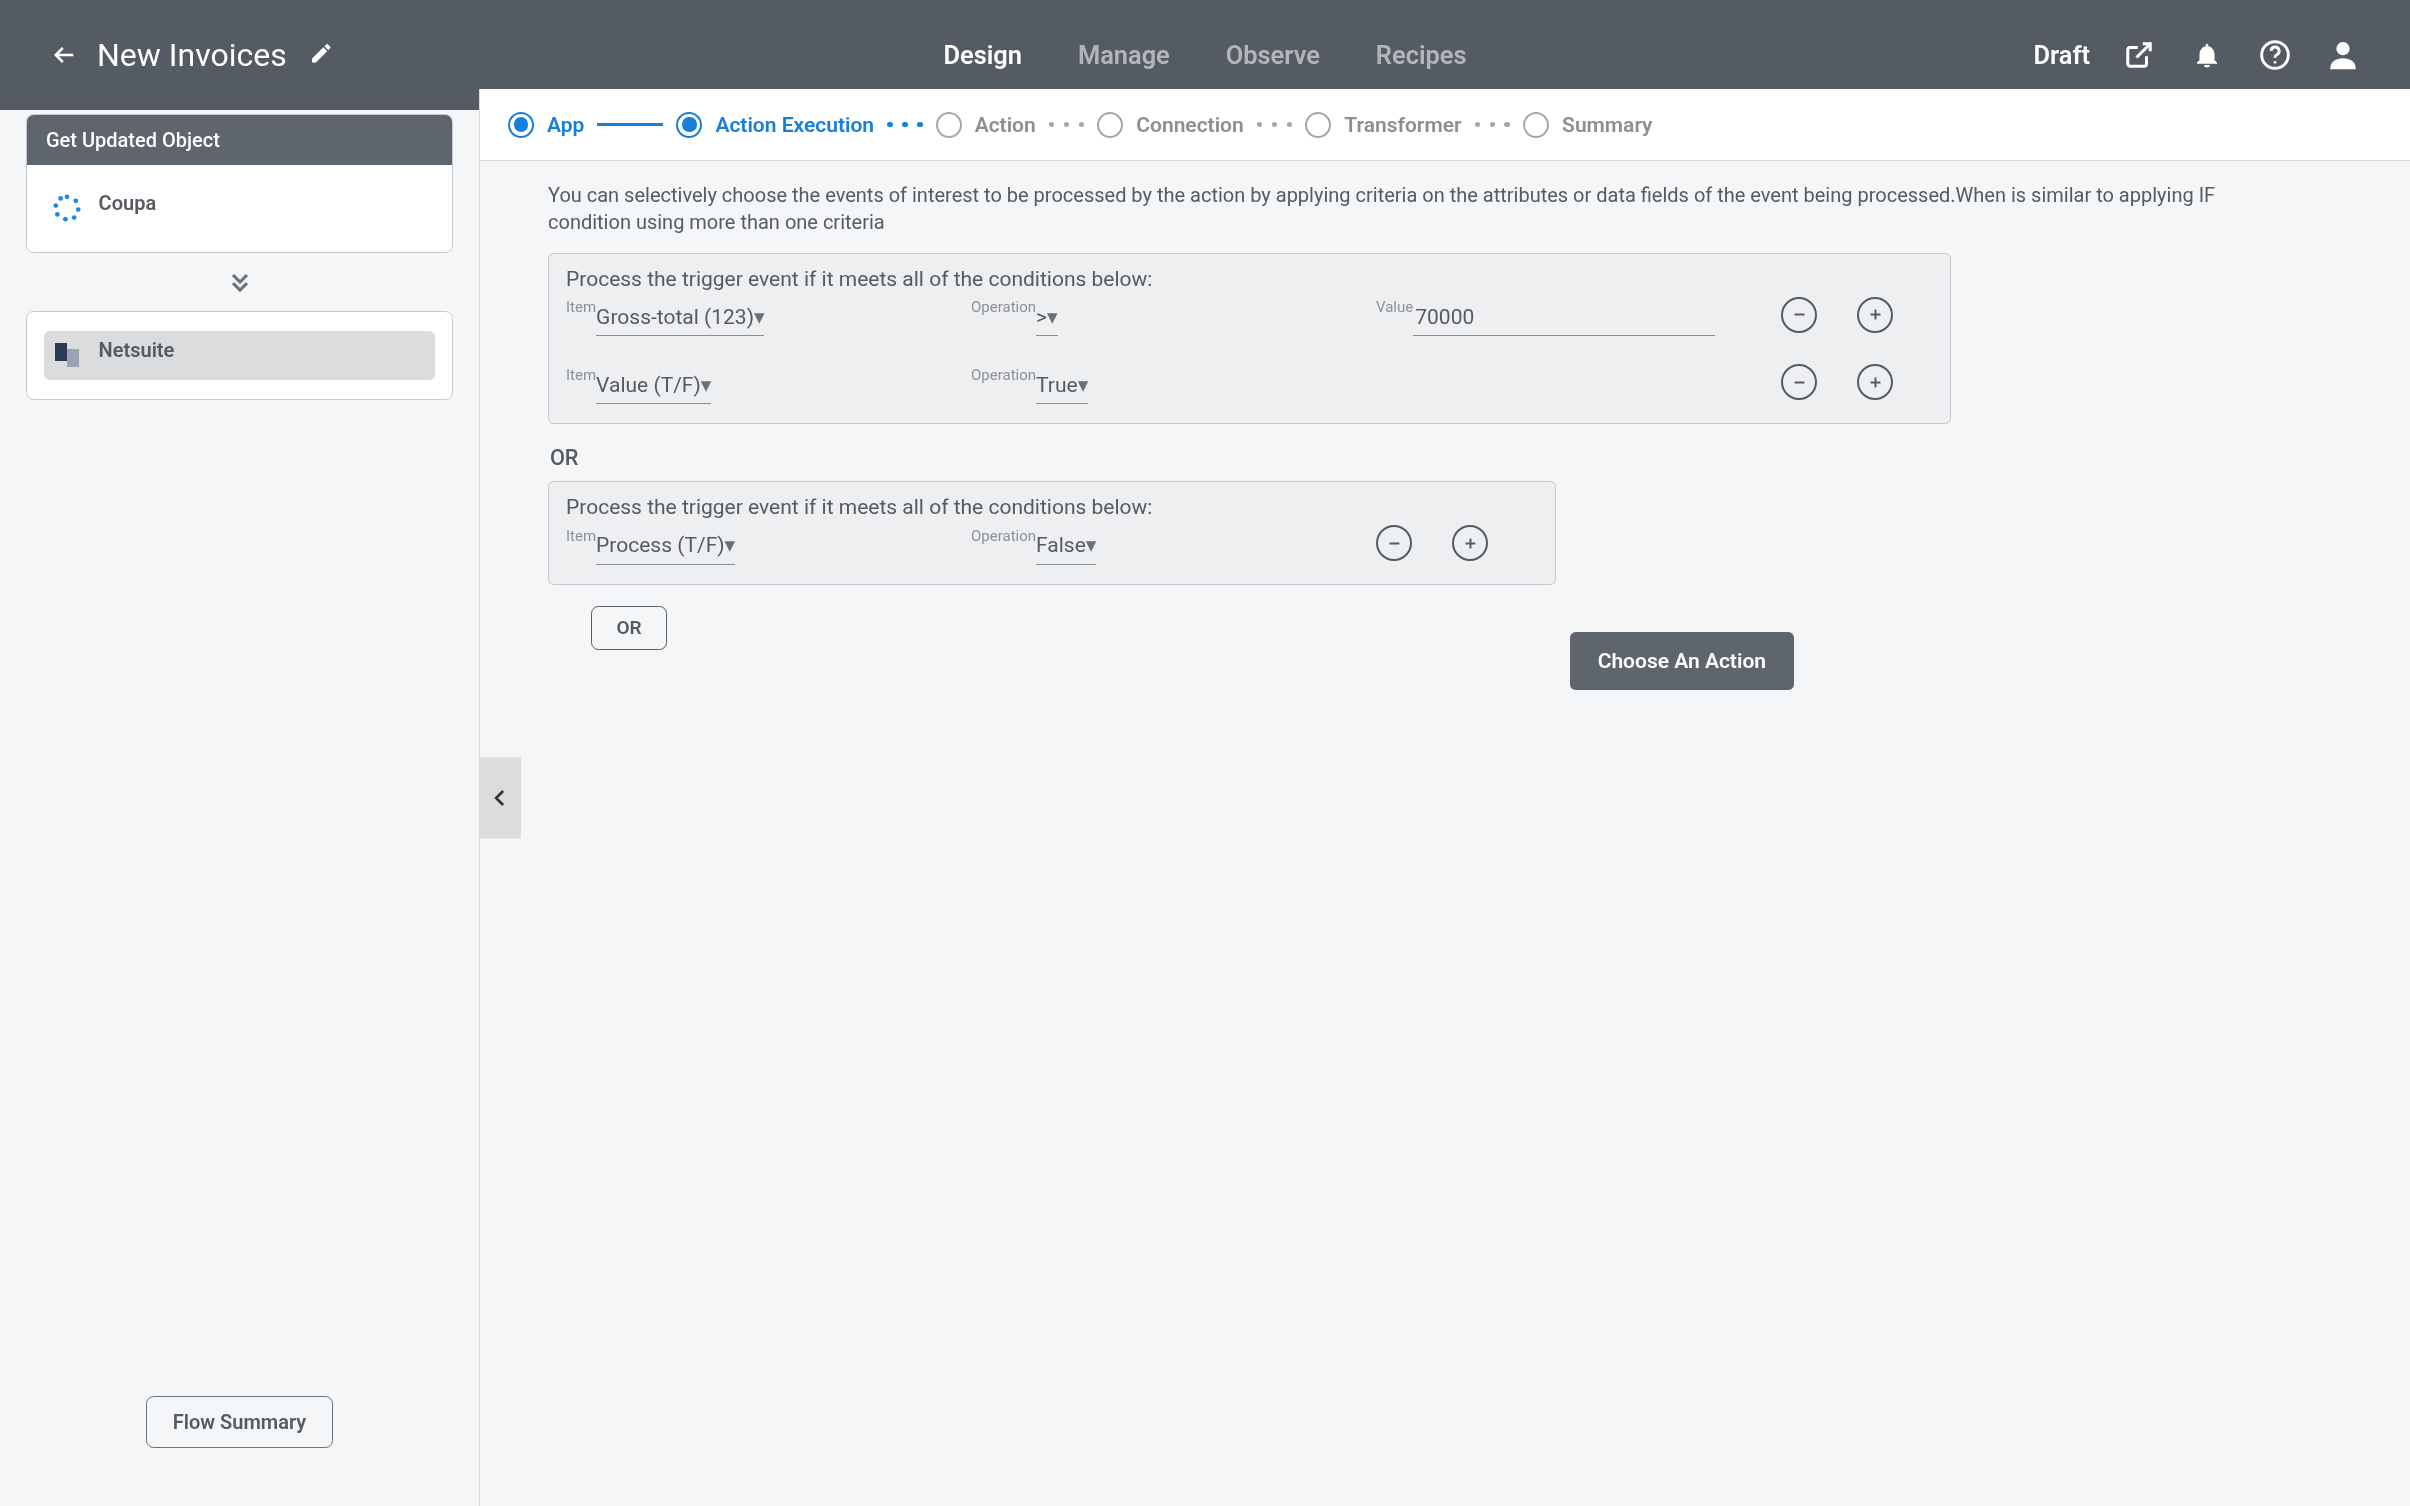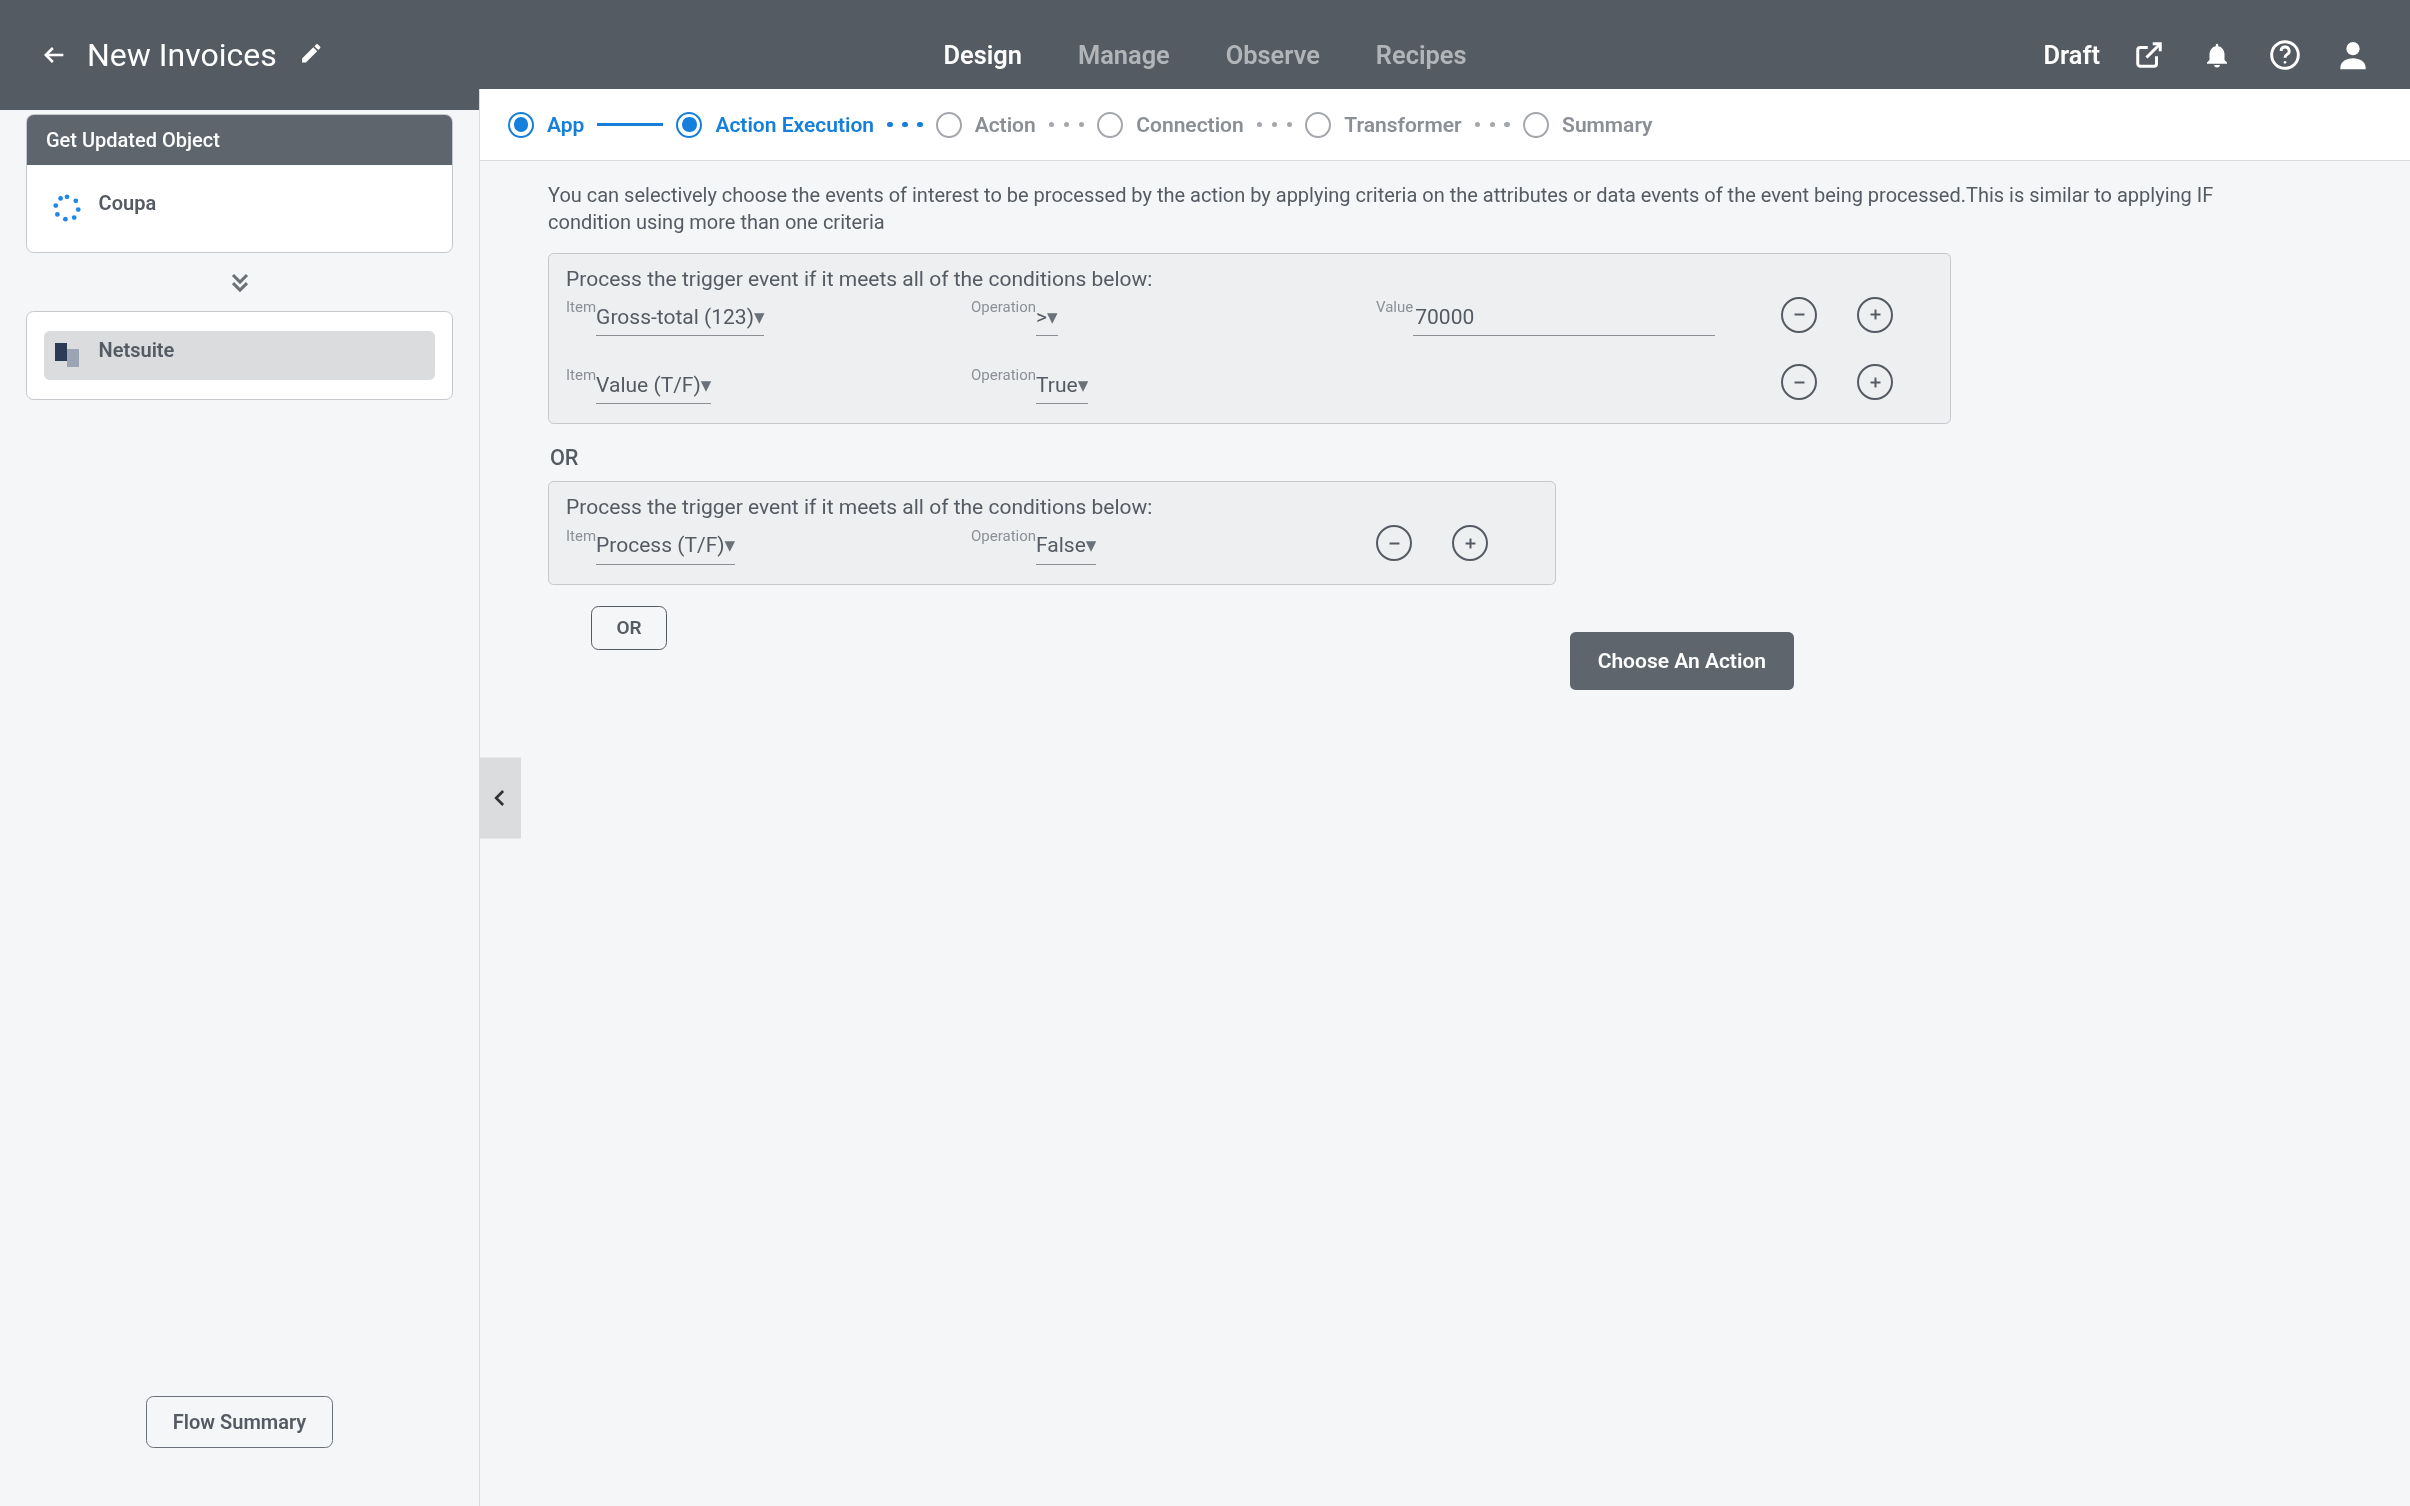--- a/index.html
+++ b/index.html
@@ -16,21 +16,21 @@
     --blue    :#157FDB;
     --white:#fff;
     --text:#4E545B;
     --text-light:#8C9197;
   }
   *{box-sizing:border-box;font-family:-apple-system,BlinkMacSystemFont,"Segoe UI",Roboto,Helvetica,Arial,sans-serif;}
   html,body{margin:0;padding:0;height:100%;width:100%;background:var(--grey-50);}
   body{font-size:13px;color:var(--text);}
 
   
-  .topbar{height:110px;background:var(--grey-700);display:flex;align-items:center;padding:0 38px;color:#fff;}
+  .topbar{height:110px;background:var(--grey-700);display:flex;align-items:center;padding:0 48px;color:#fff;}
   .topbar-left{display:flex;align-items:center;gap:17px;}
   .back-arrow{width:32px;height:32px;display:flex;align-items:center;justify-content:center;cursor:pointer;}
   .title{font-size:32px;font-weight:400;}
   .edit-icon{margin-left:5.6px;cursor:pointer;}
   .topnav{position:absolute;left:50%;transform:translateX(-50%);display:flex;gap:56px;height:89px;align-items:center;}
   .topnav-item{font-size:25.4px;font-weight:600;color:rgba(255,255,255,.55);cursor:pointer;position:relative;height:100%;display:flex;align-items:center;}
   .topnav-item.active{color:#fff;}
   .topnav-item.active::after{content:"";position:absolute;bottom:0;left:50%;transform:translateX(-50%);border-left:11.3px solid transparent;border-right:11.3px solid transparent;border-bottom:11.3px solid #fff;}
   .topbar-right{margin-left:auto;display:flex;align-items:center;gap:30px;}
   .status-badge{font-size:25.4px;font-weight:600;}
@@ -258,21 +258,21 @@
             <span class="dot"></span>
           </div>
         </div>
       <div class="step">
         <span class="circle"></span>
           <span class="step-label">Summary</span>
       </div>
     </div>
 
     <div class="content">
-      <p class="section-desc">You can selectively choose the events of interest to be processed by the action by applying criteria on the attributes or data events of the event being processed.This is similar to applying IF condition using more than one criteria</p>
+      <p class="section-desc">You can selectively choose the events of interest to be processed by the action by applying criteria on the attributes or data fields of the event being processed.When is similar to applying IF condition using more than one criteria</p>
 
       
       <div class="cond-block" style="width:1403px">
         <div class="cond-head">Process the trigger event if it meets all of the conditions below:</div>
 
         <div class="cond-row">
           <div class="field">
             <span class="field-label">Item</span>
             <div class="select">
               <span>Gross-total (123)</span>

